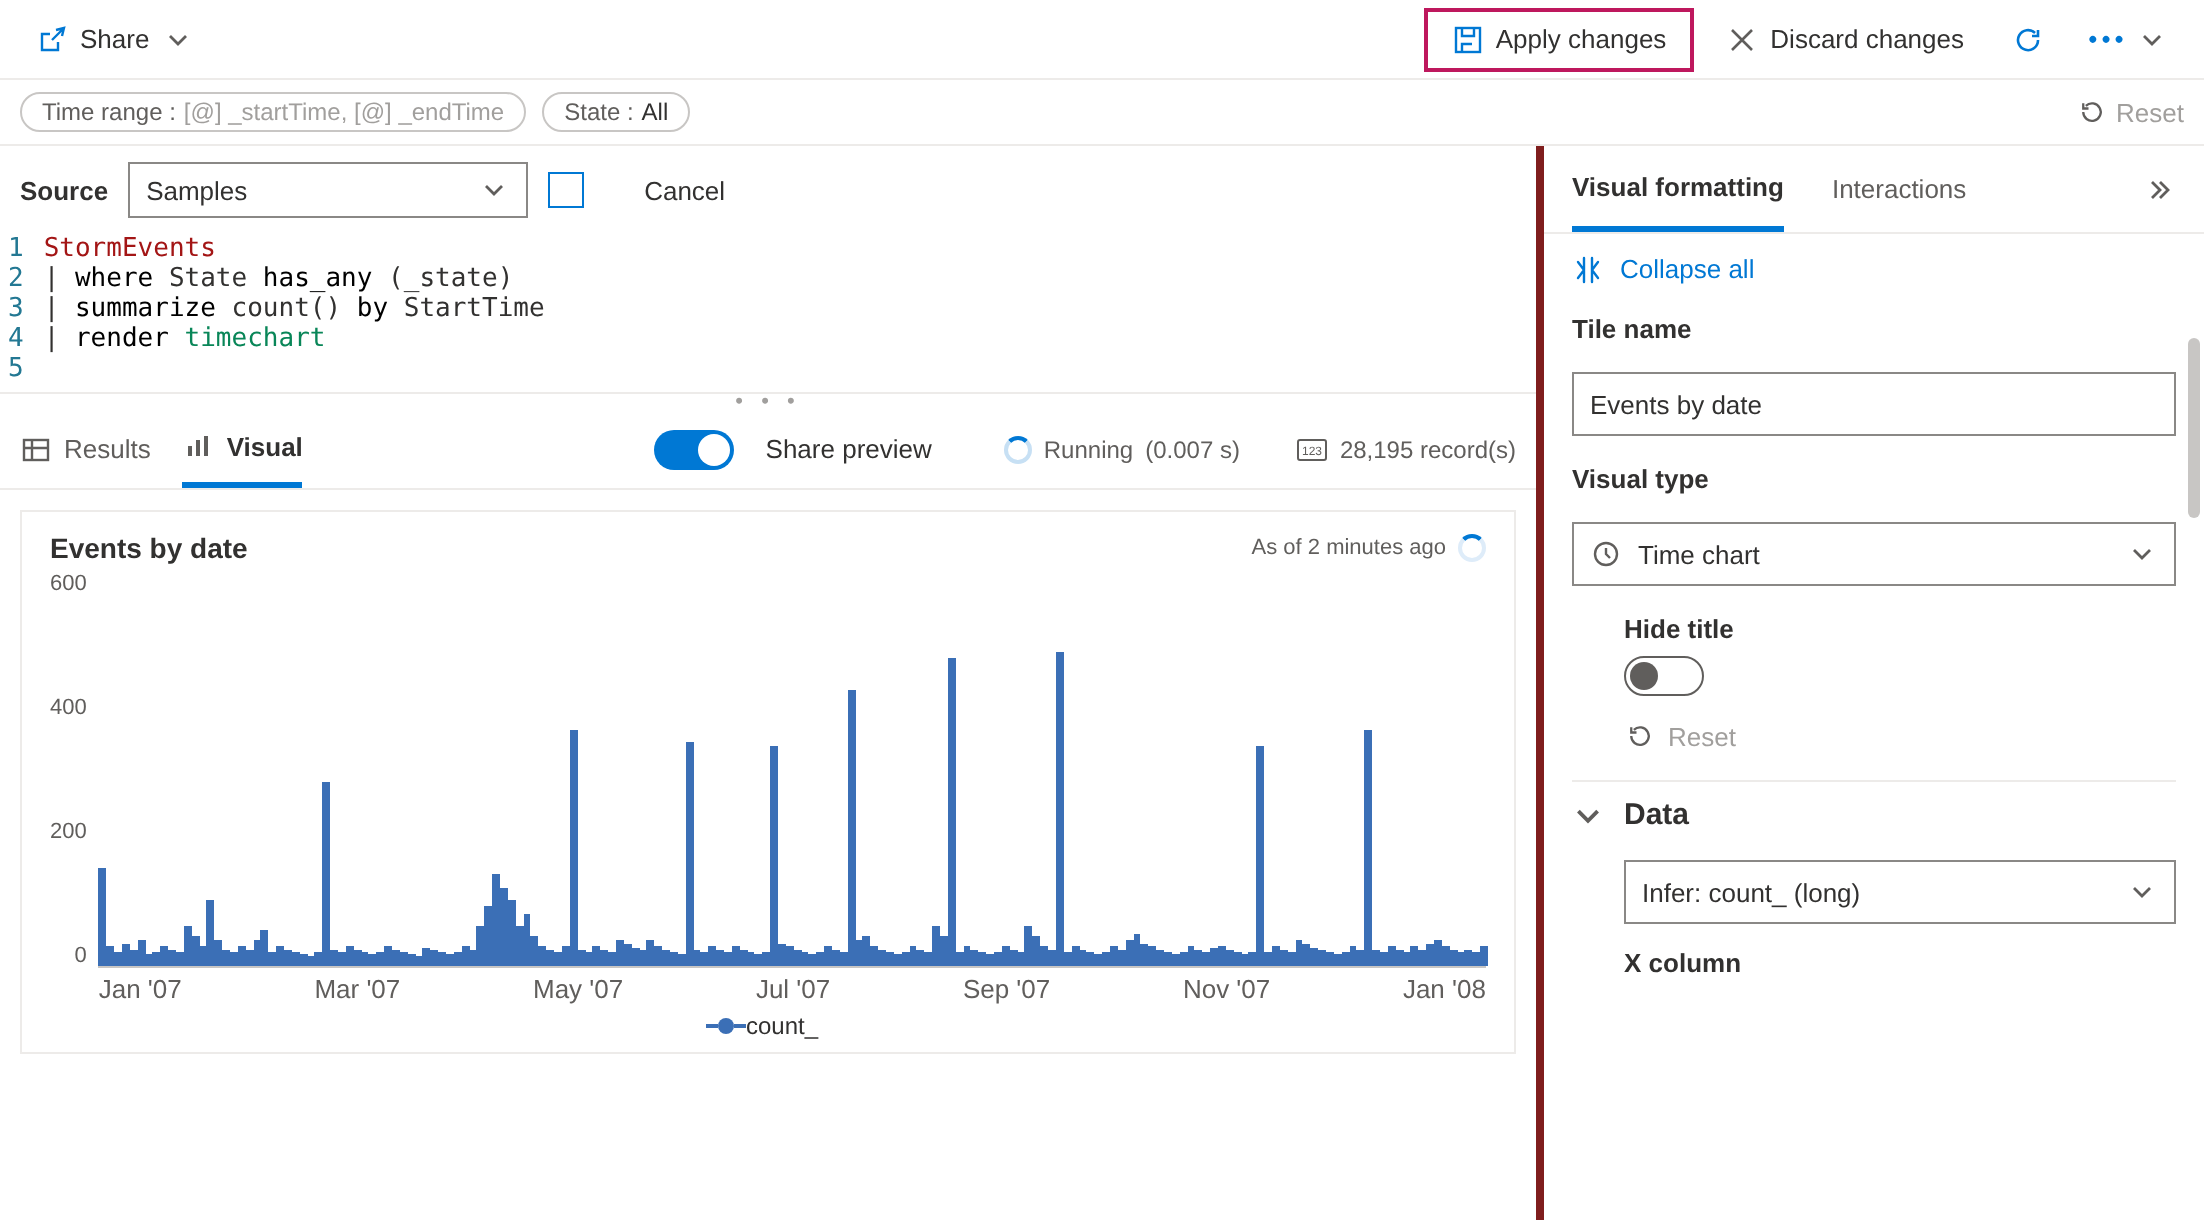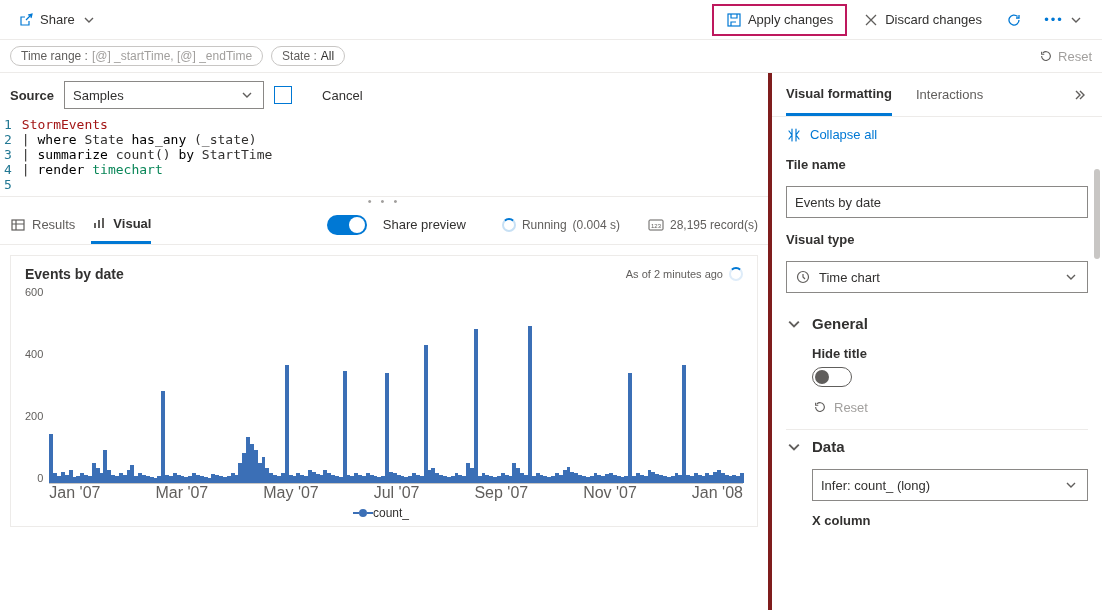--- a/index.html
+++ b/index.html
@@ -37,21 +37,21 @@
   .meta { display:flex; align-items:center; gap:6px; color:#605e5c; font-size:12px; }
   .chart-card { margin:10px; border:1px solid #edebe9; padding:10px 14px 6px 14px; }
   .chart-header { display:flex; align-items:center; justify-content:space-between; }
   .chart-title { font-weight:600; font-size:14px; }
   .chart-sub { color:#605e5c; font-size:11px; display:flex; align-items:center; gap:6px; }
   .chart-area { display:flex; height:220px; }
   .yaxis { display:flex; flex-direction:column; justify-content:space-between; align-items:flex-end; padding:4px 6px 18px 0; font-size:11px; color:#605e5c; }
   .plot { flex:1; position:relative; }
   .bars { position:absolute; left:0; right:0; bottom:18px; top:4px; display:flex; align-items:flex-end; gap:0; border-bottom:1px solid #c8c6c4; }
   .bar { flex:1; background:#3b6fb6; min-width:0; }
-  .xaxis { position:absolute; left:0; right:0; bottom:0; display:flex; justify-content:space-between; font-size:16px; color:#605e5c; }
+  .xaxis { position:absolute; left:0; right:0; bottom:0; display:flex; justify-content:space-between; font-size:13px; color:#605e5c; }
   .legend { text-align:center; padding-top:4px; font-size:12px; display:flex; justify-content:center; gap:6px; align-items:center; }
   .legend .dot { width:8px; height:8px; background:#3b6fb6; border-radius:50%; position:relative; }
   .legend .dot:before, .legend .dot:after { content:""; position:absolute; top:3px; width:6px; height:2px; background:#3b6fb6; }
   .legend .dot:before { left:-6px; } .legend .dot:after { right:-6px; }
   
   .rtabs { display:flex; align-items:center; height:44px; border-bottom:1px solid #edebe9; padding:0 14px; gap:24px; }
   .rtab { height:100%; display:flex; align-items:center; color:#605e5c; cursor:pointer; }
   .rtab.active { color:#323130; border-bottom:3px solid #0078d4; font-weight:600;justify-content:center; }
   .rbody { padding:10px 14px; overflow:auto; display:flex; flex-direction:column; gap:14px; position:relative; }
   .rbody::-webkit-scrollbar { width:10px; }
@@ -194,21 +194,21 @@
         <span>Visual</span>
       </div>
       <div style="flex:1"></div>
       <div class="toggle">
           <div class="knob"></div>
         </div>
       <span>Share preview</span>
       <div class="meta" style="margin-left:20px">
         <div class="spinner"></div>
         <span>Running</span>
-        <span>(0.004 s)</span>
+        <span>(0.007 s)</span>
       </div>
       <div class="meta" style="margin-left:12px">
         <span class="icon gray">
           <svg width="16" height="12" viewBox="0 0 16 12" fill="none" stroke="currentColor" stroke-width="1">
               <rect x="1" y="1" width="14" height="10" rx="1"></rect>
               <text x="8" y="8.5" font-size="6" text-anchor="middle" fill="currentColor" stroke="none">123</text>
             </svg>
         </span>
         <span>28,195 record(s)</span>
       </div>
@@ -473,28 +473,20 @@
           </span>
           <span>Time chart</span>
         </span>
         <span class="icon gray">
           <svg width="10" height="10" viewBox="0 0 10 10" fill="none" stroke="currentColor" stroke-width="1.4">
                 <path d="M1 3l4 4 4-4"></path>
               </svg>
         </span>
       </div>
 
-      <div class="section-hd first">
-        <span class="icon gray">
-          <svg width="12" height="12" viewBox="0 0 10 10" fill="none" stroke="currentColor" stroke-width="1.6">
-                <path d="M1 3l4 4 4-4"></path>
-              </svg>
-        </span>
-        <span>General</span>
-      </div>
       <div class="subfield">
         <div style="font-weight:600">Hide title</div>
         <div class="toggle-off">
               <div class="knob"></div>
             </div>
         <div style="display:flex;align-items:center;gap:6px;color:#a19f9d;margin-top:6px">
           <span class="icon gray">
             <svg width="14" height="14" viewBox="0 0 16 16" fill="none" stroke="currentColor" stroke-width="1.3">
                   <path d="M3 8a5 5 0 1 0 1.5-3.5M3 3v3h3"></path>
                 </svg>

